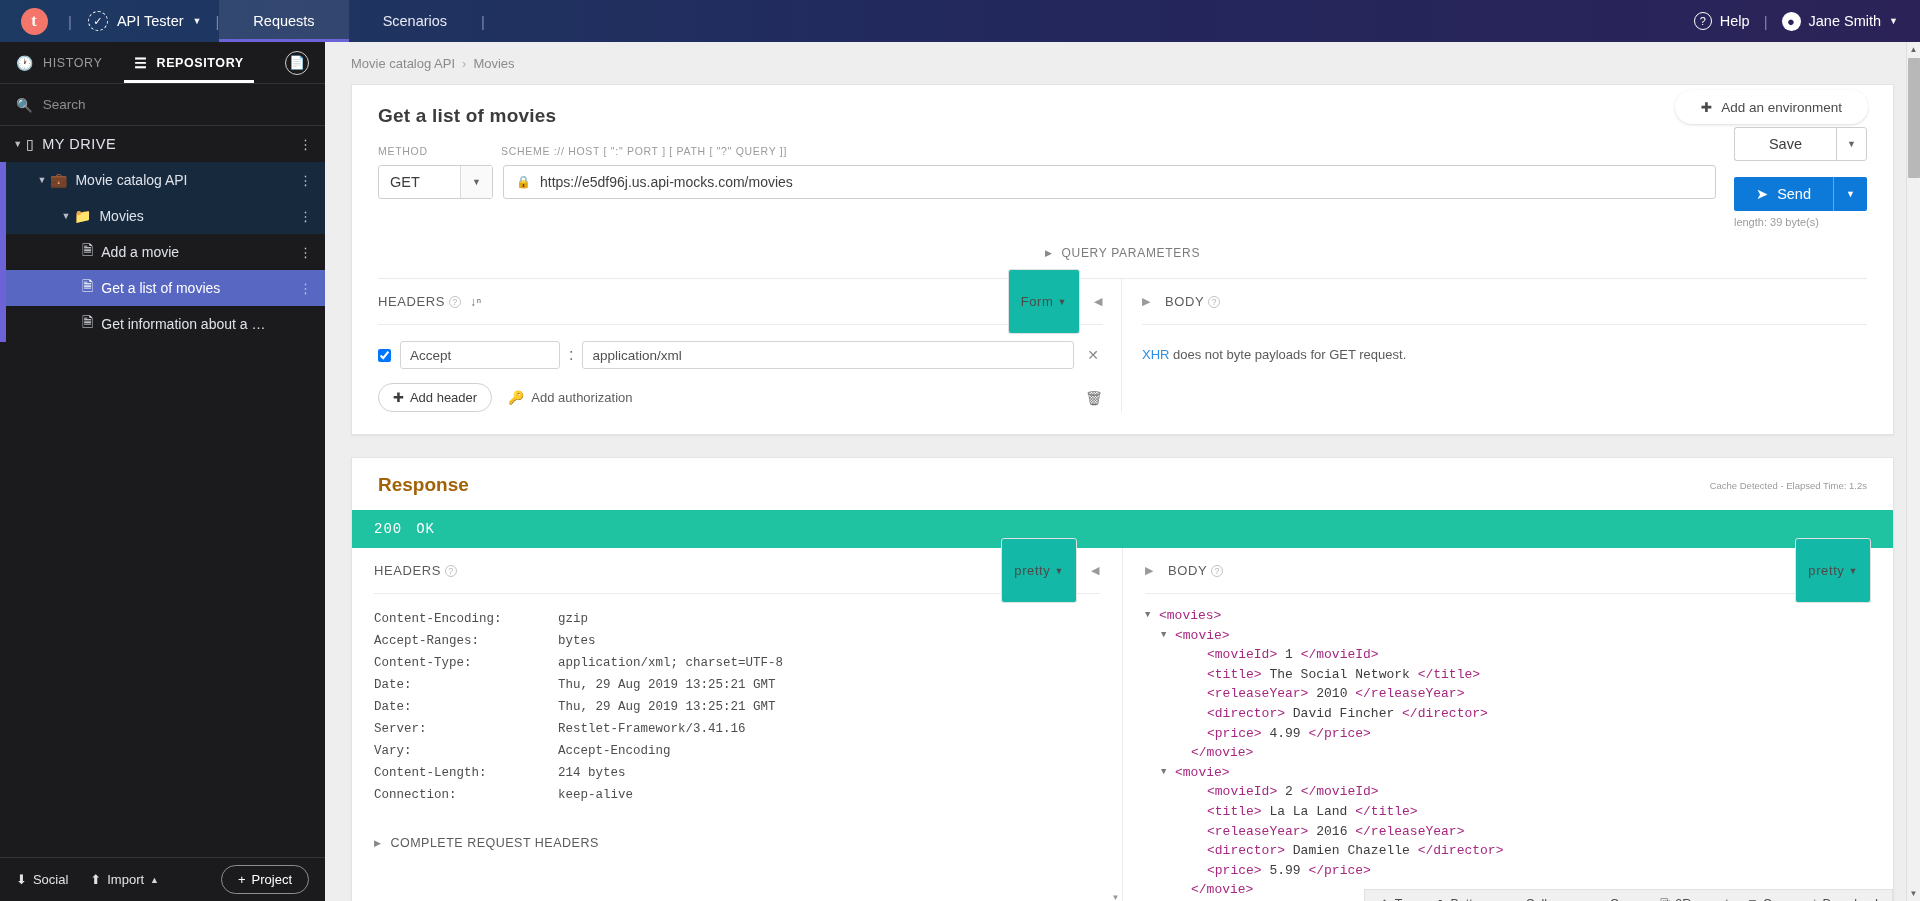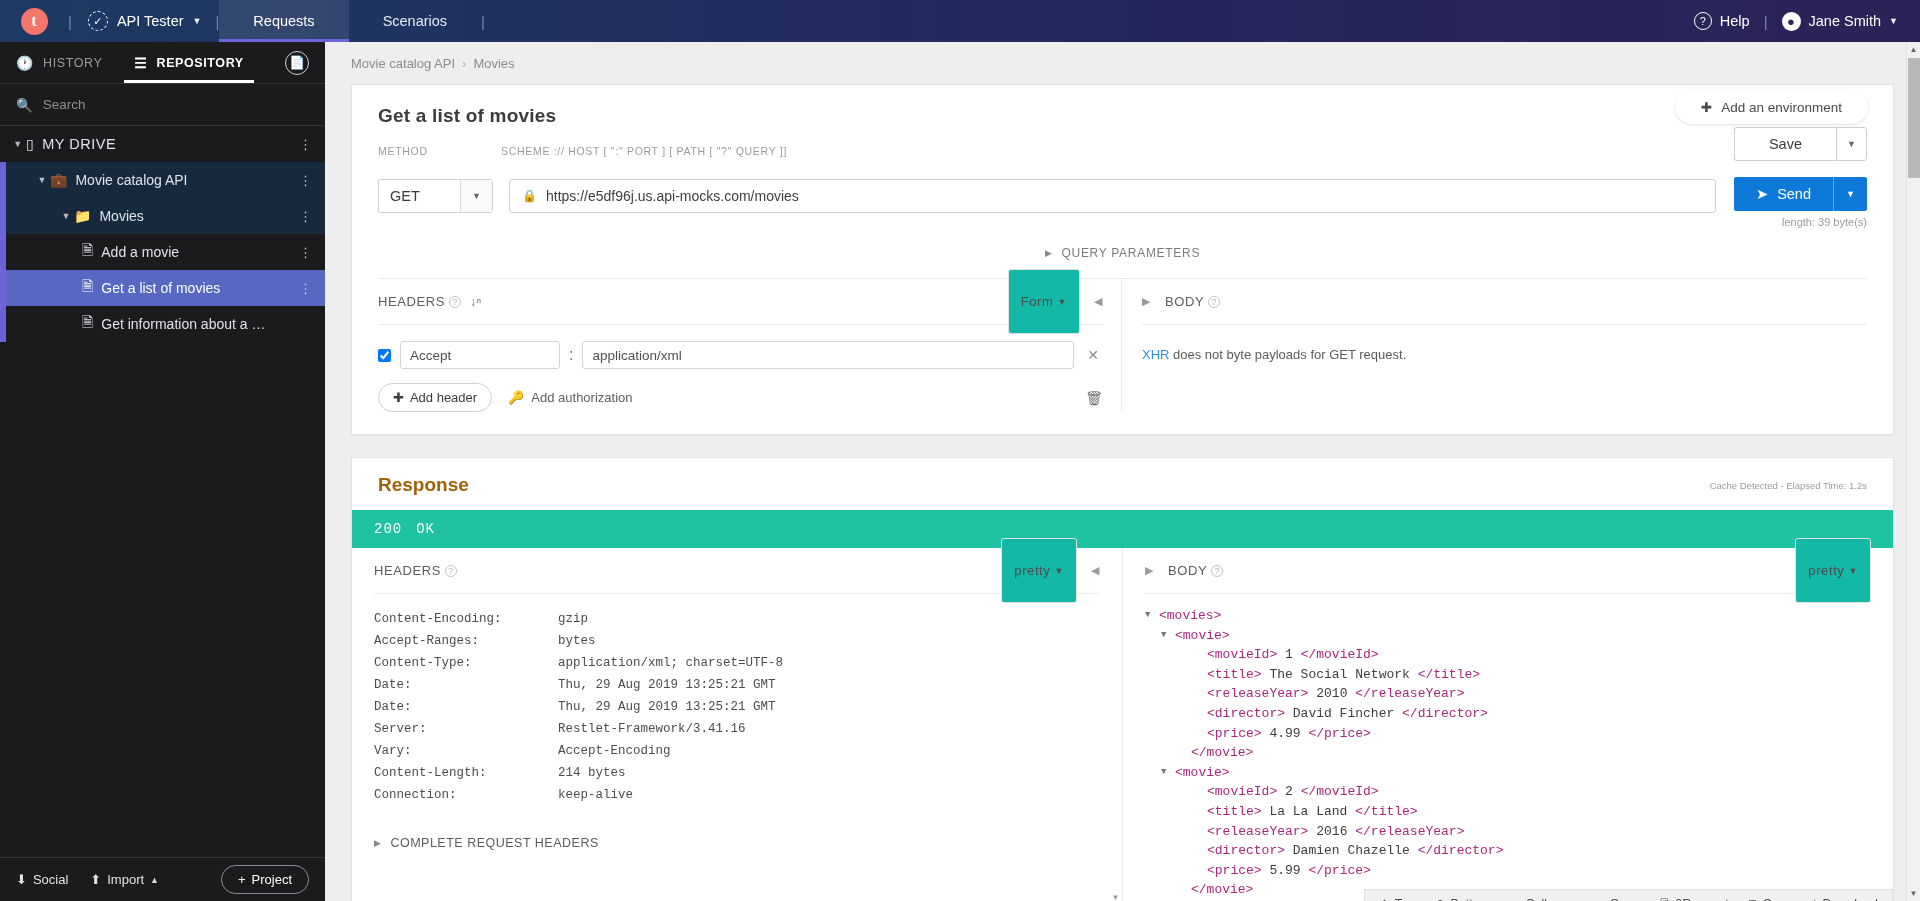--- a/index.html
+++ b/index.html
@@ -127,38 +127,38 @@
 
   
   .req-card { padding: 20px 26px 22px 26px; }
   .req-title { font-size: 19px; font-weight: bold; color: #3c3c3c; letter-spacing: .2px; }
   .req-top { display: flex; align-items: flex-start; }
 
   .field-labels { display: flex; align-items: flex-end; margin-top: 18px; font-size: 10.5px; color: #9b9b9b; letter-spacing: .7px; }
   .lab-method { width: 123px; }
   .lab-url { flex: 1; }
 
-  .row-controls { display: flex; align-items: flex-start; margin-top: 22px; gap: 6px; }
+  .row-controls { display: flex; align-items: flex-start; margin-top: 8px; gap: 0; }
   .method-select {
     width: 115px; height: 34px; border: 1px solid #cfcfcf; border-radius: 3px; display: flex;
     align-items: center; background: #fff; cursor: pointer;
   }
   .method-select .val { flex: 1; padding-left: 11px; font-size: 14.5px; color: #3c3c3c; }
   .method-select .arrow {
     width: 32px; height: 100%; border-left: 1px solid #dcdcdc; display: flex;
     align-items: center; justify-content: center; font-size: 9px; color: #666; background: #fafafa;
   }
   .url-input {
     flex: 1; height: 34px; margin-left: 10px; border: 1px solid #cfcfcf; border-radius: 3px;
     display: flex; align-items: center; gap: 9px; padding: 0 12px; background: #fff; cursor: text;
   }
   .url-input .lock { font-size: 12px; color: #555; }
   .url-input .u { font-size: 14px; color: #3f3f3f; }
 
-  .save-wrap { margin-left: 18px; display: flex; flex-direction: column; align-items: flex-end; }
+  .save-wrap { margin-left: 18px; display: flex; flex-direction: column; }
   .btn-split { display: flex; align-items: stretch; height: 34px; }
   .btn-split.save .main-b {
     border: 1px solid #cfcfcf; border-right: none; border-radius: 3px 0 0 3px; background: #fff;
     padding: 0 34px; display: flex; align-items: center; font-size: 14.5px; color: #3c3c3c; cursor: pointer;
   }
   .btn-split.save .arr {
     border: 1px solid #cfcfcf; border-radius: 0 3px 3px 0; background: #fff; width: 31px;
     display: flex; align-items: center; justify-content: center; font-size: 9px; color: #666; cursor: pointer;
   }
   .btn-split.send .main-b {

